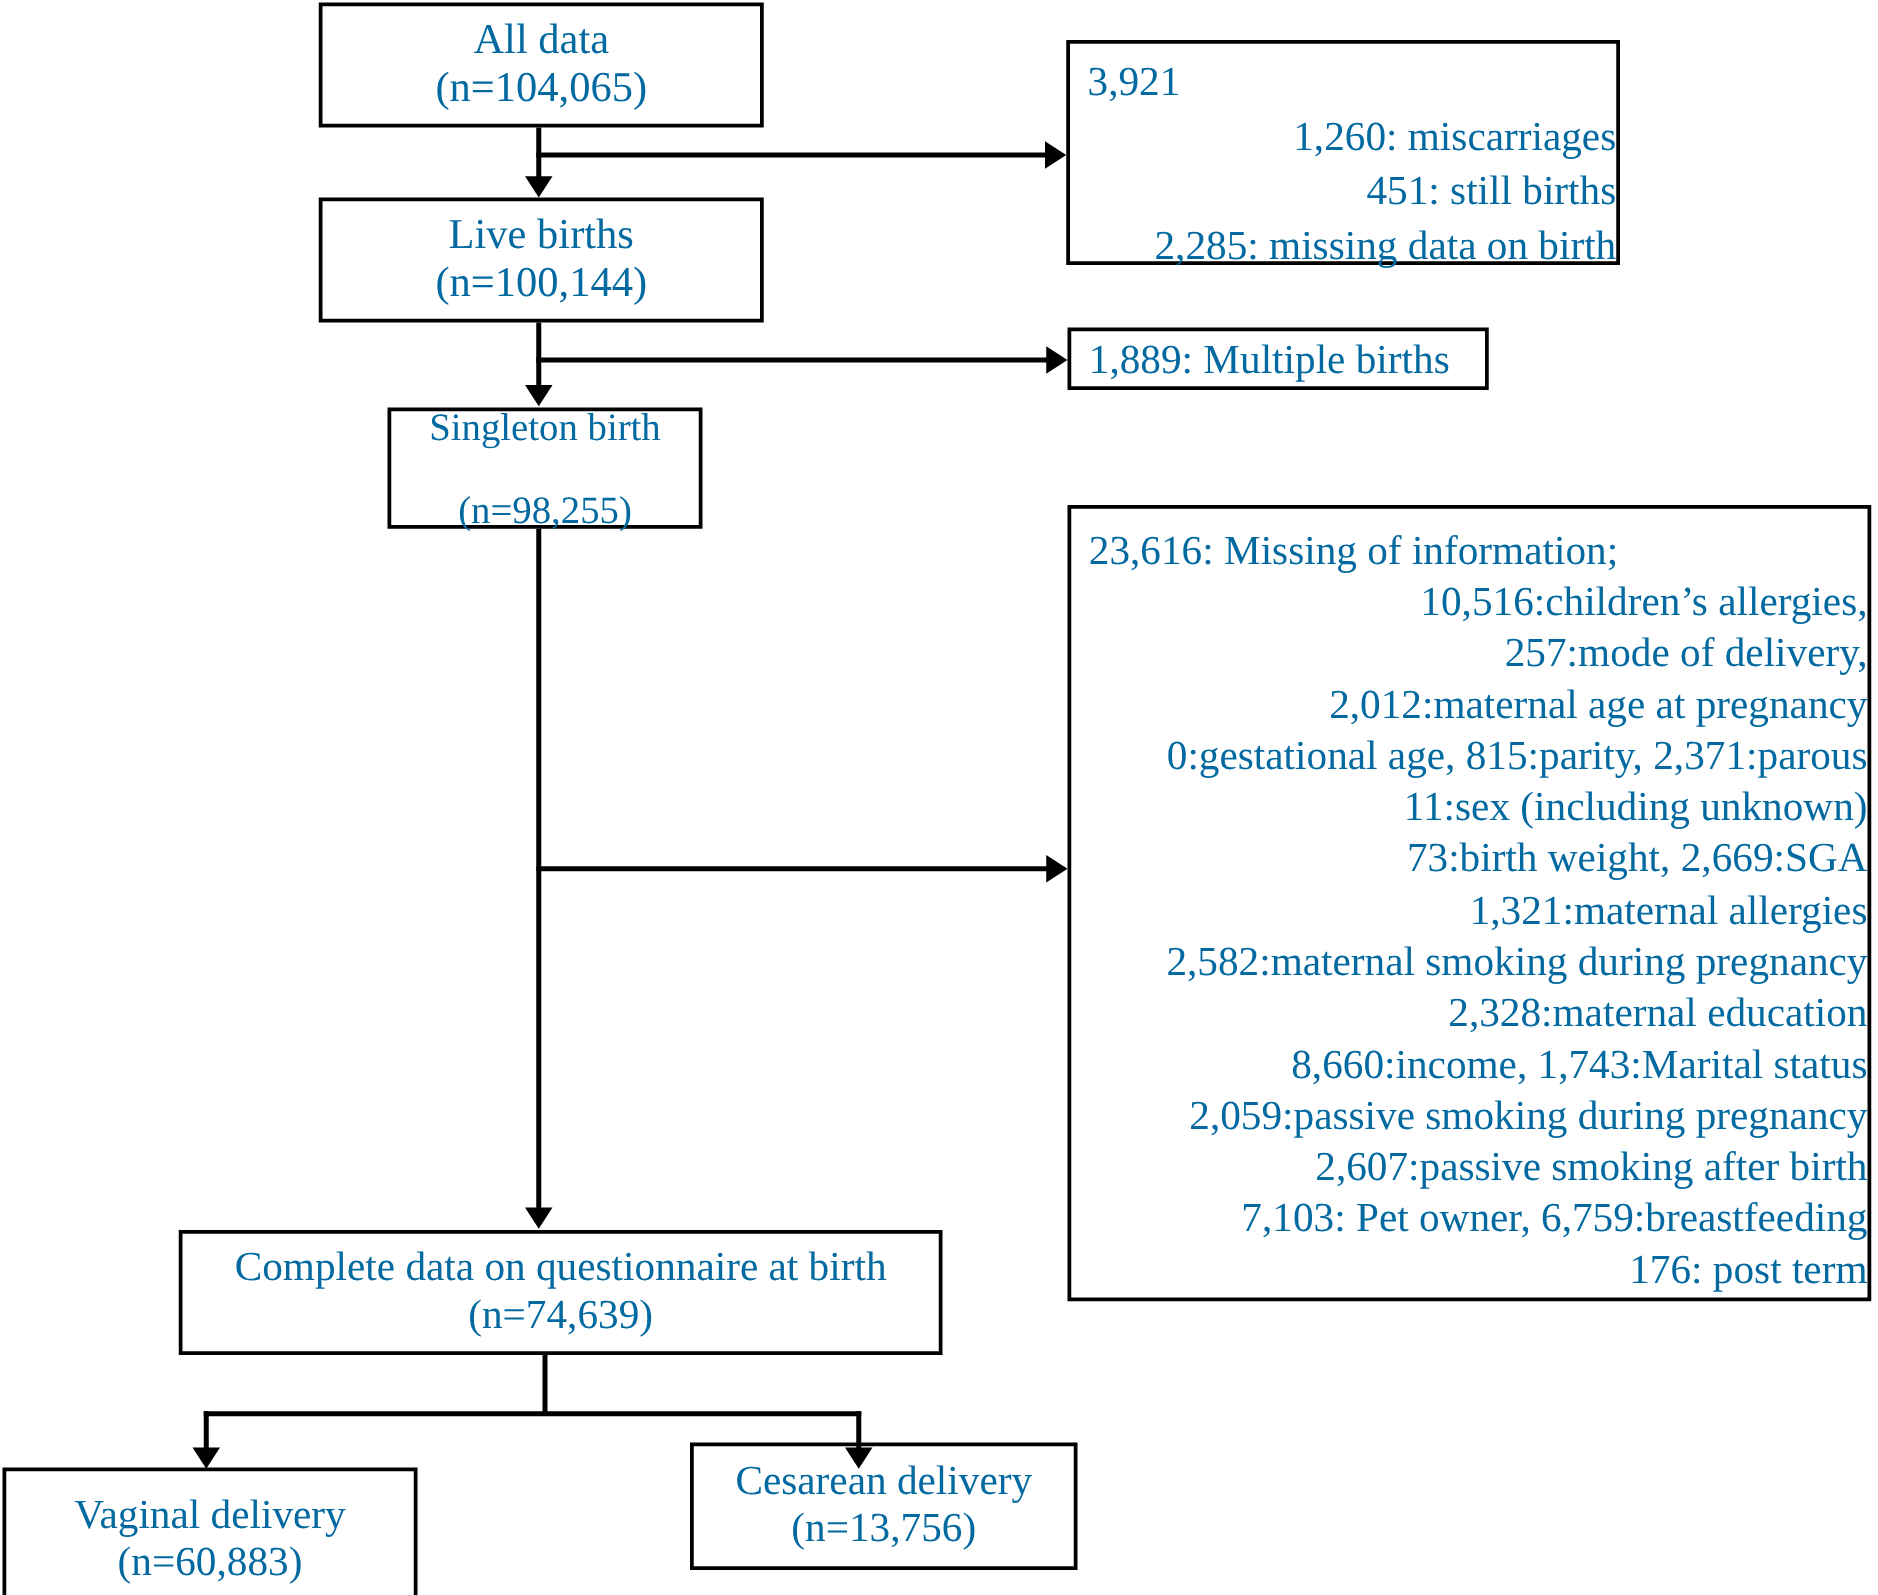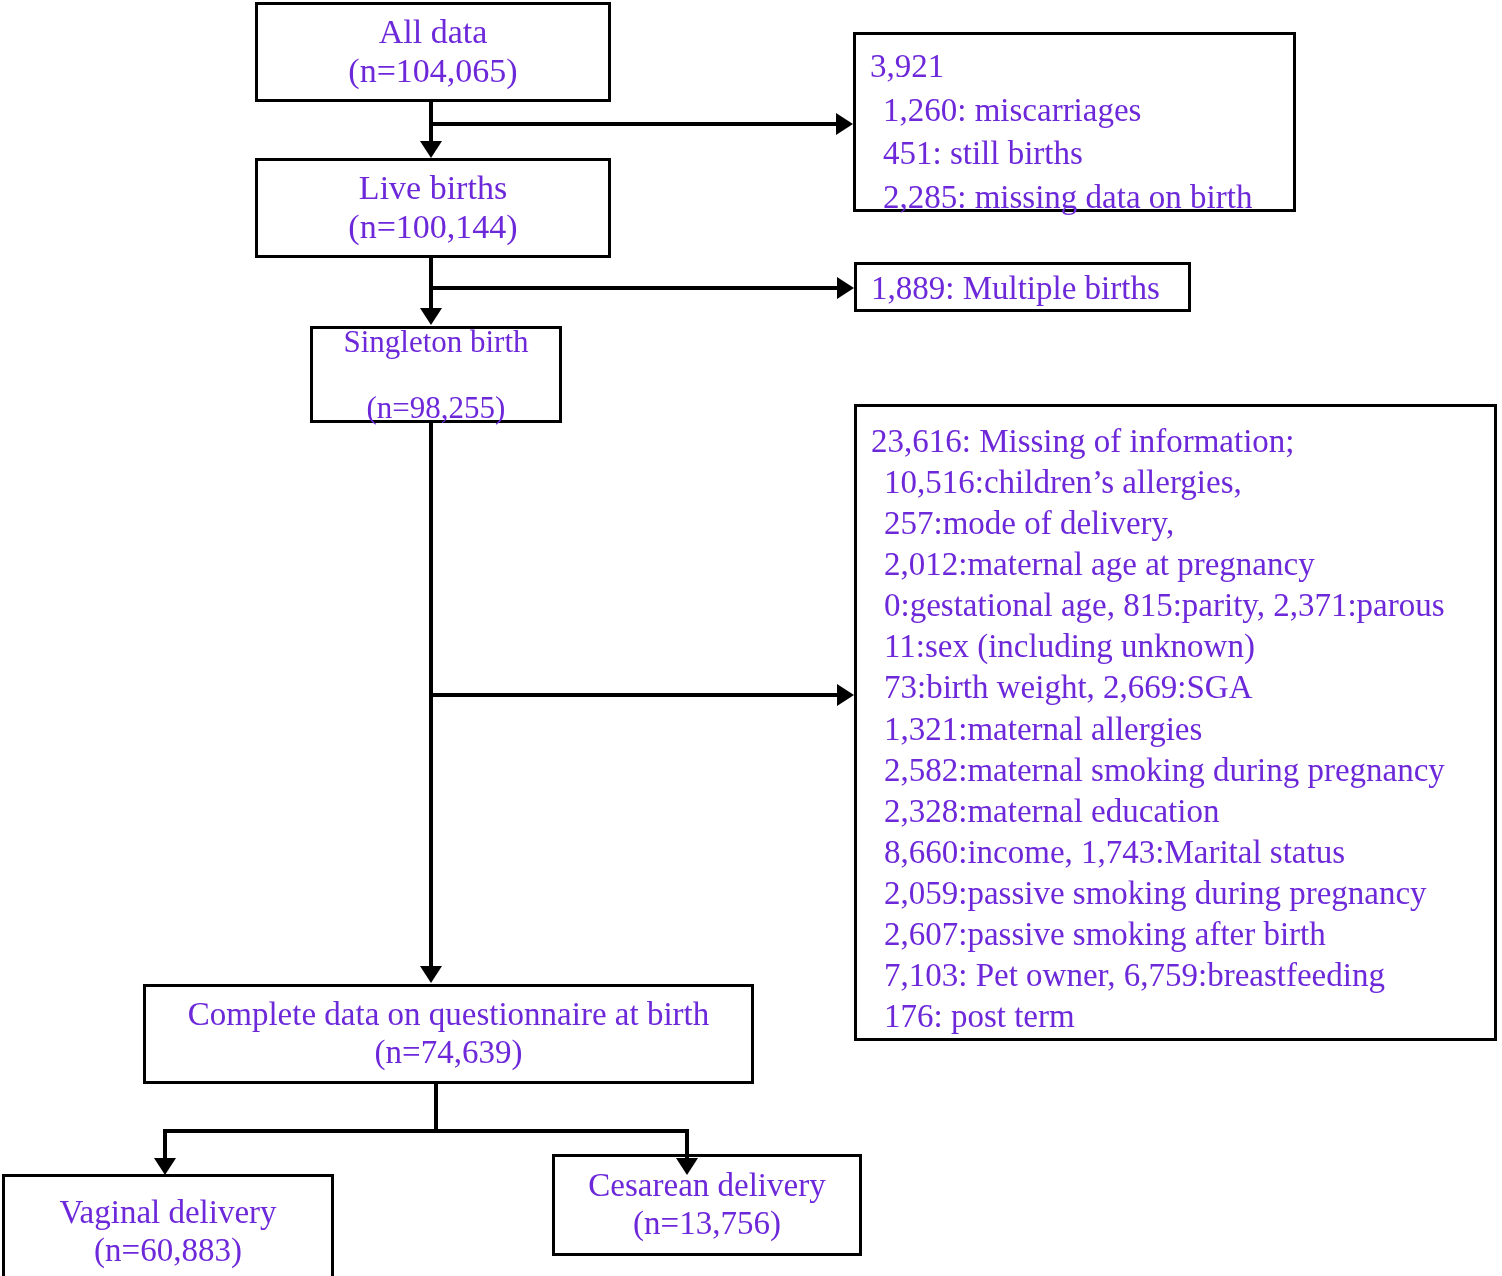--- a/index.html
+++ b/index.html
@@ -7,21 +7,21 @@
     padding: 0;
     background: #ffffff;
   }
   #canvas {
     position: relative;
     width: 1502px;
     height: 1276px;
     background: #ffffff;
     overflow: hidden;
     font-family: "Liberation Serif", "DejaVu Serif", serif;
-    color: #6d28d9;
+    color: #0369a1;
   }
   .box {
     position: absolute;
     box-sizing: border-box;
     border: 3px solid #000000;
     background: #ffffff;
     display: flex;
     flex-direction: column;
     align-items: center;
     justify-content: center;
@@ -57,21 +57,21 @@
     font-size: 33px; padding: 4px 0 0 14px; line-height: 1.2;
   }
   #box-excl-3 {
     left: 854px; top: 404px; width: 643px; height: 637px;
     font-size: 33px; padding: 14px 0 0 14px; line-height: 1.245;
   }
   .exclusion .ln {
     display: block;
     white-space: nowrap;
   }
-  .indent { padding-left: 13px; }
+  .indent { padding-left: 13px; text-align: right; }
 
   
   .vline, .hline {
     position: absolute;
     background: #000000;
   }
   .vline { width: 4px; }
   .hline { height: 4px; }
 
   .arrow-down {

